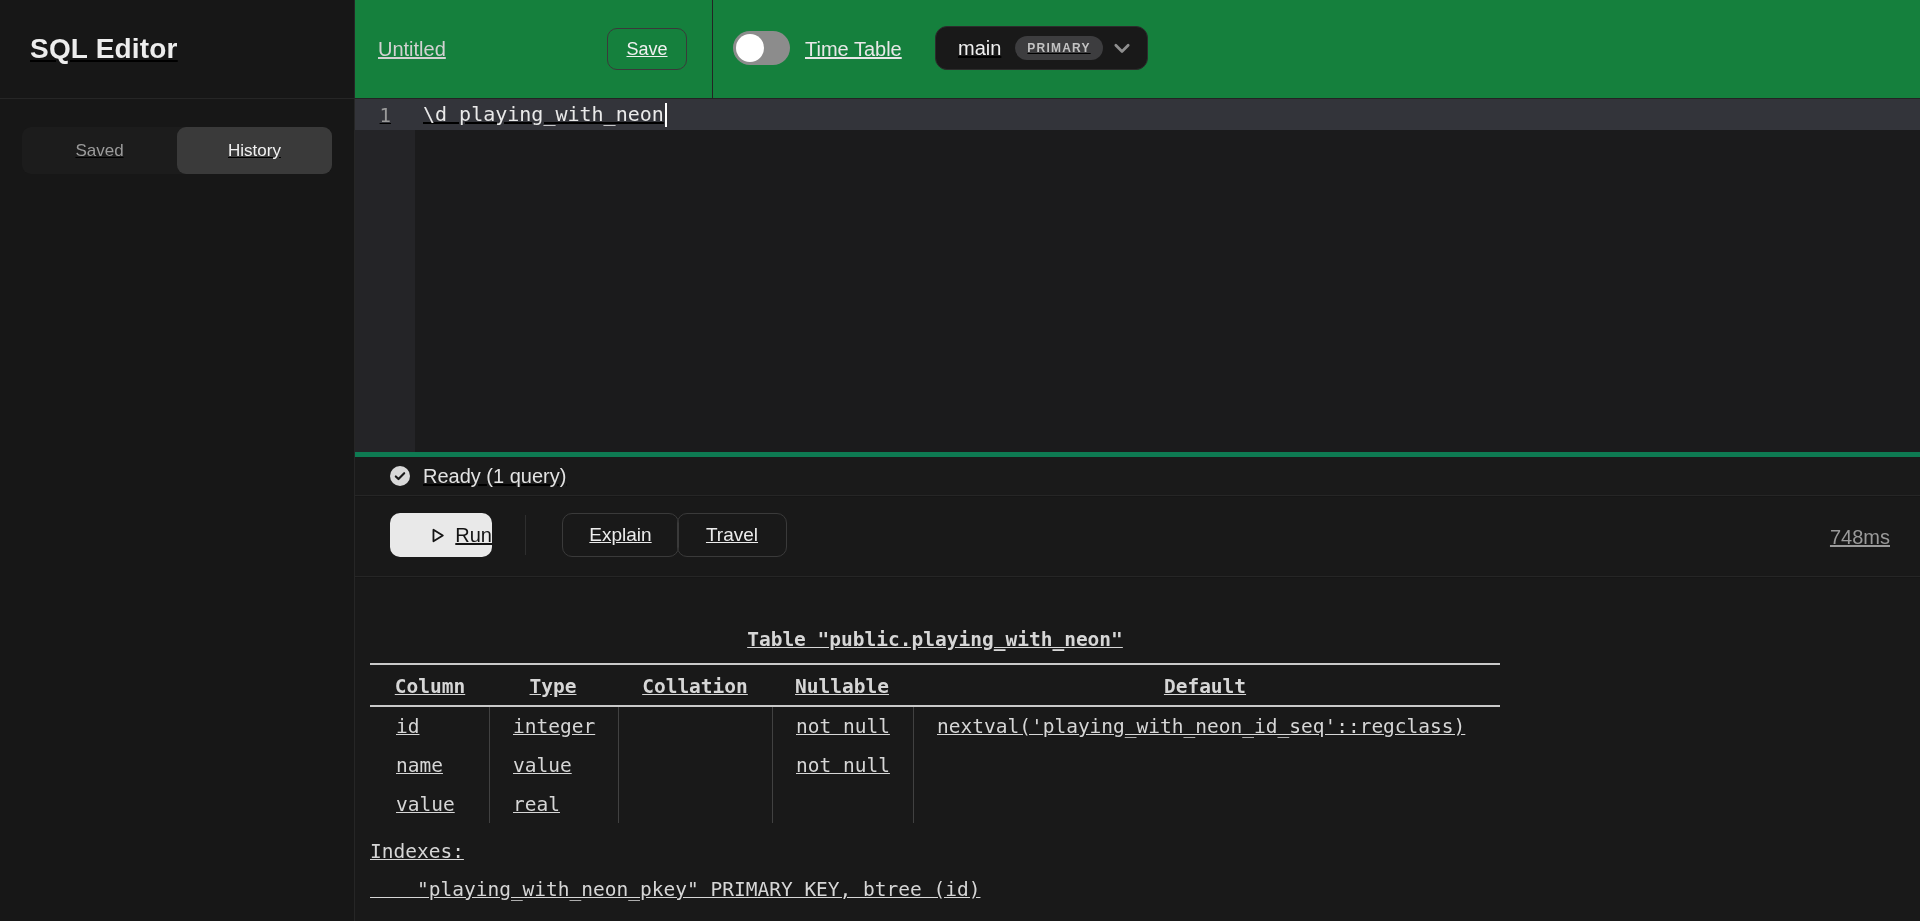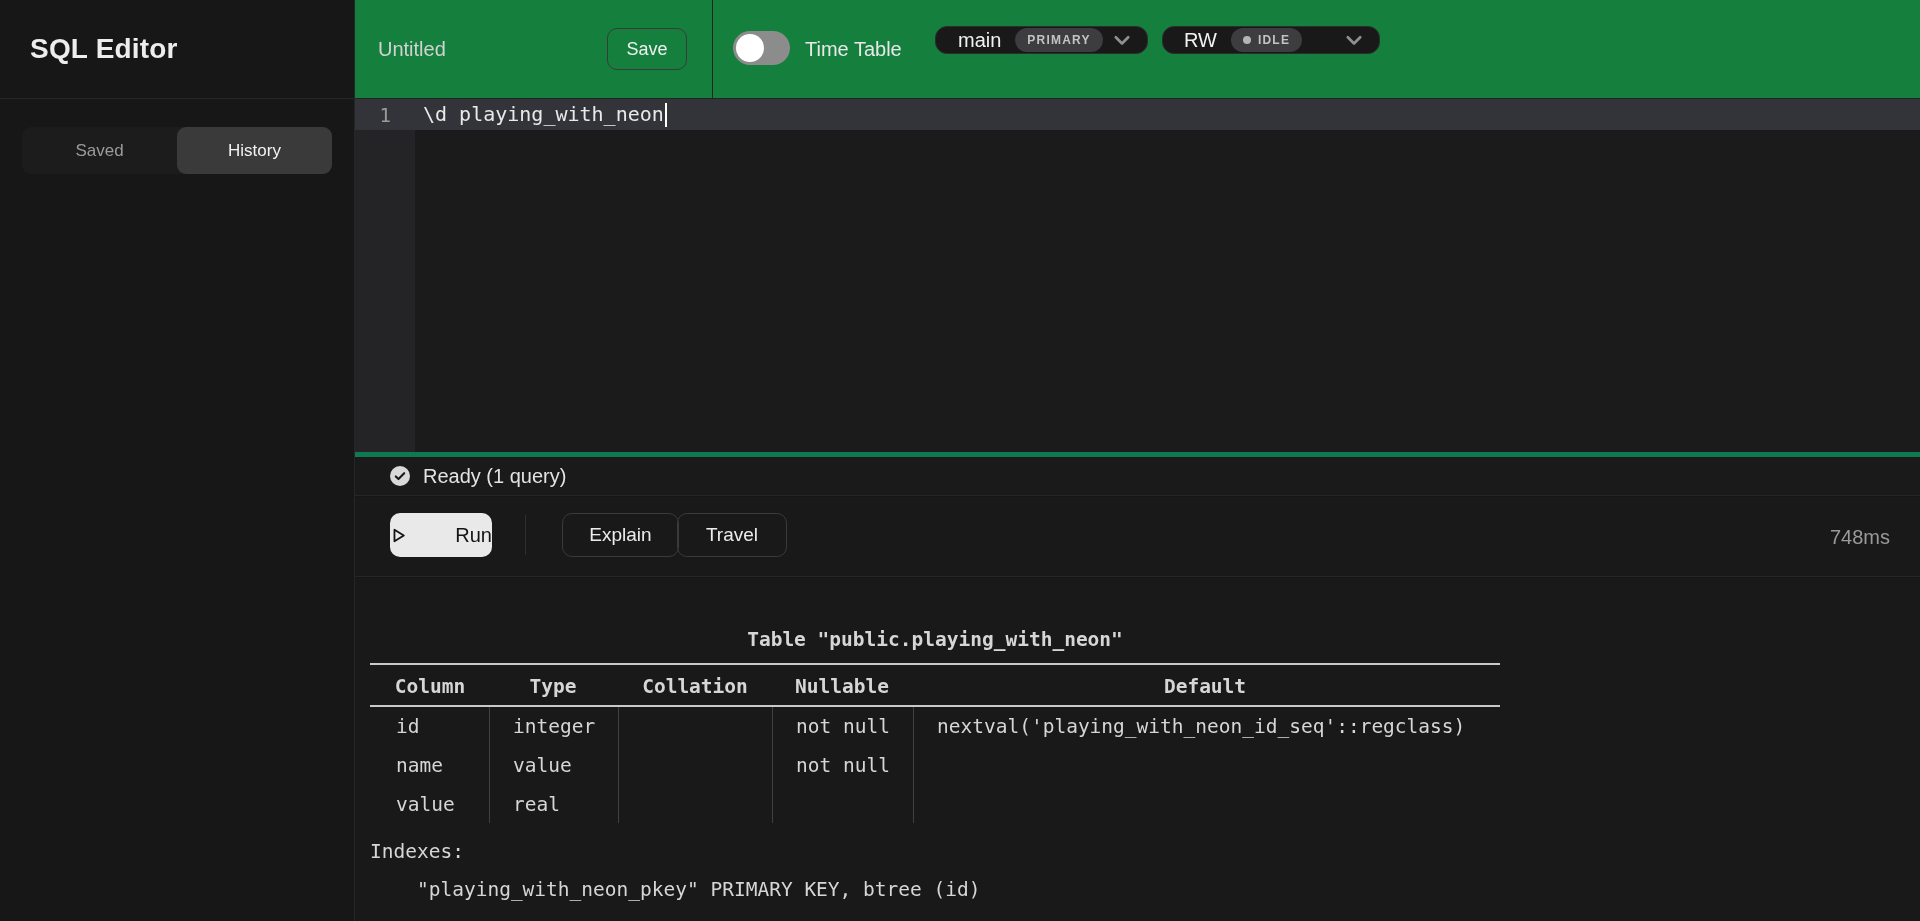--- a/index.html
+++ b/index.html
@@ -1,38 +1,38 @@
 <!DOCTYPE html>
 <html><head>
 <meta charset="utf-8">
 <style>
   * { margin:0; padding:0; box-sizing:border-box; }
   html,body { width:1920px; height:921px; background:#161616; overflow:hidden;
     font-family:"Liberation Sans", sans-serif; -webkit-font-smoothing:antialiased; }
-  .abs { position:absolute; }
+  .abs { position:absolute;text-decoration:underline; }
 
   
   #sidebar { left:0; top:0; width:355px; height:921px; background:#171717; border-right:1px solid #262626; }
   #sidebar-header { left:0; top:0; width:355px; height:99px; border-bottom:1px solid #262626; display:flex; align-items:center; padding-left:30px; }
   #sidebar-title { font-size:28px; font-weight:bold; color:#ededed; letter-spacing:.2px; }
   #tabs { left:22px; top:127px; width:310px; height:47px; background:#1c1c1c; border-radius:9px; display:flex; }
   .tab { width:155px; height:47px; display:flex; align-items:center; justify-content:center; font-size:17px; color:#9b9b9b; border-radius:9px; cursor:pointer; }
   .tab.active { background:#3a3a3a; color:#f2f2f2; }
 
   
   #main { left:355px; top:0; width:1565px; height:921px; background:#161616; }
   #topbar { left:0; top:0; width:1565px; height:99px; background:#15803d; border-bottom:1px solid #232323; }
   #doc-title { left:23px; top:0; height:98px; display:flex; align-items:center; font-size:20px; color:#d2d2d2; }
   #save-btn { left:252px; top:28px; width:80px; height:42px; border:1px solid #3a3a3a; border-radius:10px;
     background:transparent; color:#f0f0f0; font-size:18px; display:flex; align-items:center; justify-content:center; cursor:pointer; }
   .vsep { top:0; width:1px; height:98px; background:#242424; }
   #toggle { left:378px; top:31px; width:57px; height:34px; background:#8c8c8c; border-radius:17px; cursor:pointer; }
   #toggle-knob { left:3px; top:3px; width:28px; height:28px; background:#ffffff; border-radius:50%; }
   #tt-label { left:450px; top:0; height:98px; display:flex; align-items:center; font-size:20px; color:#e8e8e8; }
-  .select { top:26px; height:28px; background:#191919; border:1px solid #2c2c2c; border-radius:12px;
+  .select { top:26px; height:44px; background:#191919; border:1px solid #2c2c2c; border-radius:12px;
     display:flex; align-items:center; cursor:pointer; }
   #branch-select { left:580px; width:213px; padding:0 14px 0 22px; }
   #compute-select { left:807px; width:218px; padding:0 14px 0 21px; }
   #db-select { left:1042px; width:252px; padding:0 16px 0 18px; background:#232323; }
   .select .name { font-size:20px; color:#f1f1f1; white-space:nowrap; }
   .pill { background:#3d3d3f; border-radius:12px; height:24px; display:flex; align-items:center; padding:0 12px;
     font-size:12px; color:#c3c3c3; letter-spacing:1.2px; font-weight:bold; margin-left:14px; white-space:nowrap; }
   .pill .dot { width:8px; height:8px; border-radius:50%; background:#b4b4b4; margin-right:7px; }
   .chev { margin-left:auto; display:flex; align-items:center; }
 
@@ -44,21 +44,21 @@
   #code { font-family:"DejaVu Sans Mono", monospace; font-size:20px; color:#eaeaea; margin-left:8px; white-space:pre; }
   #cursor { display:inline-block; width:2px; height:24px; background:#ffffff; vertical-align:middle; margin-left:1px; }
 
   
   #green-line { left:0; top:452px; width:1565px; height:5px; background:#0e7a52; }
   #status-row { left:0; top:457px; width:1565px; height:39px; background:#1a1a1a; border-bottom:1px solid #262626; display:flex; align-items:center; }
   #check-icon { margin-left:35px; width:20px; height:20px; }
   #status-text { margin-left:13px; font-size:20px; color:#e3e3e3; }
   #toolbar { left:0; top:497px; width:1565px; height:80px; background:#191919; border-bottom:1px solid #262626; }
   #run-btn { left:35px; top:16px; width:102px; height:44px; background:#e9e9e9; border:none; border-radius:10px;
-    display:flex; align-items:center; justify-content:space-between; gap:9px; font-size:20px; color:#141414; cursor:pointer; }
+    display:flex; align-items:center; justify-content:flex-end; gap:9px; font-size:20px; color:#141414; cursor:pointer; }
   #btn-sep { left:170px; top:18px; width:1px; height:40px; background:#2e2e2e; }
   .ghost-btn { top:16px; height:44px; background:transparent; border:1px solid #3a3a3a; border-radius:10px;
     color:#ececec; font-size:19px; display:flex; align-items:center; justify-content:center; cursor:pointer; }
   #explain-btn { left:207px; width:117px; }
   #analyze-btn { left:322px; width:110px; }
   #duration { right:30px; top:0; height:80px; display:flex; align-items:center; font-size:20px; color:#9a9a9a; }
 
   
   #results { left:0; top:578px; width:1565px; height:343px; background:#191919;
     font-family:"DejaVu Sans Mono", monospace; font-size:19.5px; color:#d6d6d6; }
@@ -99,32 +99,20 @@
     <div id="branch-select" class="select abs">
       <span class="name">main</span>
       <span class="pill">PRIMARY</span>
       <span class="chev">
         <svg width="22" height="22" viewBox="0 0 16 16">
             <path d="M3.5 6l4.5 4.5L12.5 6" stroke="#8f8f8f" stroke-width="2" fill="none" stroke-linecap="round" stroke-linejoin="round"></path>
           </svg>
       </span>
     </div>
 
-    <div id="compute-select" class="select abs">
-      <span class="name">RW</span>
-      <span class="pill">
-        <span class="dot"></span>
-        <span>IDLE</span>
-      </span>
-      <span class="chev">
-        <svg width="22" height="22" viewBox="0 0 16 16">
-            <path d="M3.5 6l4.5 4.5L12.5 6" stroke="#8f8f8f" stroke-width="2" fill="none" stroke-linecap="round" stroke-linejoin="round"></path>
-          </svg>
-      </span>
-    </div>
 
   </div>
 
   <div id="editor" class="abs">
     <div id="gutter-strip" class="abs"></div>
     <div id="line1" class="abs">
       <div id="line-num">1</div>
       <div id="code"><span>\d playing_with_neon</span><span id="cursor"></span></div>
     </div>
   </div>

